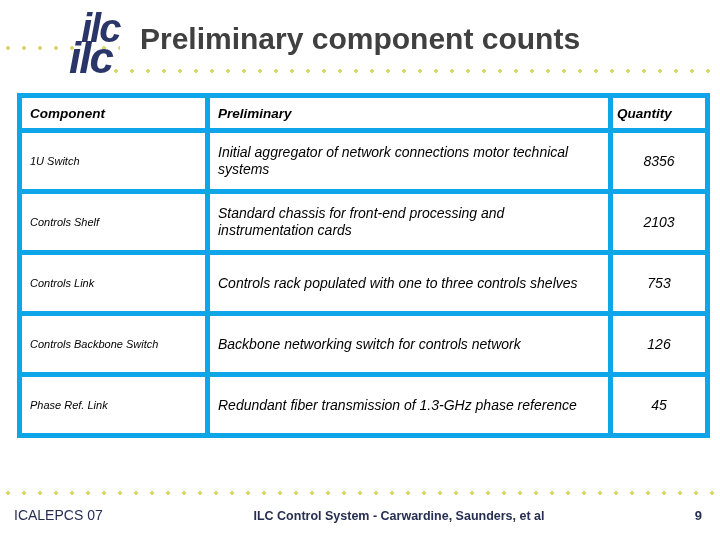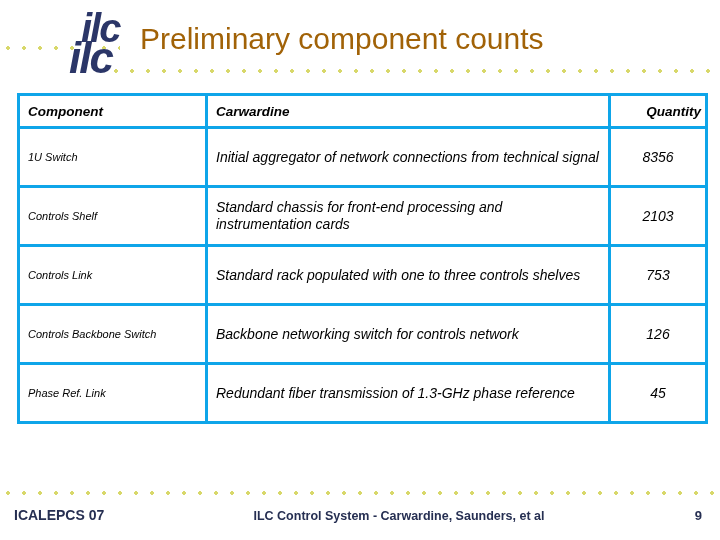--- a/index.html
+++ b/index.html
@@ -61,55 +61,55 @@
     left: 4px;
     top: 28px;
     font-size: 44px;
   }
 
   #page-title {
     position: absolute;
     left: 140px;
     top: 22px;
     font-size: 30px;
-    color: #a16207;
-    font-weight: normal;
+    color: #404040;
+    font-weight: bold;
     white-space: nowrap;
   }
 
   
   #component-table {
     position: absolute;
     left: 17px;
     top: 93px;
     width: 688px;
     border-collapse: collapse;
     table-layout: fixed;
     border: 2px solid #000000;
   }
   #component-table col.c-component   { width: 188px; }
   #component-table col.c-description { width: 403px; }
   #component-table col.c-quantity    { width: 97px;  }
 
   #component-table th,
   #component-table td {
-    border: 3px solid #0ea5e9;
+    border: 5px solid #0ea5e9;
     font-style: italic;
     color: #000000;
     vertical-align: middle;
   }
   #component-table thead th {
     font-size: 13.5px;
     font-weight: bold;
     height: 30px;
     padding: 0 8px;
     text-align: left;
   }
   #component-table thead th.qty-head {
-    text-align: right;
+    text-align: left;
     padding: 0 4px;
   }
   #component-table tbody td {
     font-size: 14px;
     font-weight: normal;
     height: 50px;
     padding: 3px 8px;
     line-height: 1.18;
   }
   #component-table tbody td.cell-component {
@@ -126,21 +126,21 @@
     left: 0;
     top: 503px;
     width: 720px;
     height: 30px;
     color: #262f52;
   }
   #footer-left {
     position: absolute;
     left: 14px; top: 4px;
     font-size: 14px;
-    font-weight: bold;
+    font-weight: normal;
   }
   #footer-center {
     position: absolute;
     left: 0; top: 6px;
     width: 720px;
     text-align: center;
     font-size: 12.5px;
     font-weight: bold;
     padding-left: 39px;
   }
@@ -169,38 +169,38 @@
 
 <table id="component-table">
   <colgroup>
     <col class="c-component">
     <col class="c-description">
     <col class="c-quantity">
   </colgroup>
   <thead>
     <tr>
       <th>Component</th>
-      <th>Carwardine</th>
+      <th>Preliminary</th>
       <th class="qty-head">Quantity</th>
     </tr>
   </thead>
   <tbody id="table-body">
       <tr>
         <td class="cell-component">1U Switch</td>
-        <td class="cell-description">Initial aggregator of network connections from technical signal</td>
+        <td class="cell-description">Initial aggregator of network connections motor technical systems</td>
         <td class="cell-quantity">8356</td>
       </tr>
       <tr>
         <td class="cell-component">Controls Shelf</td>
         <td class="cell-description">Standard chassis for front-end processing and instrumentation cards</td>
         <td class="cell-quantity">2103</td>
       </tr>
       <tr>
         <td class="cell-component">Controls Link</td>
-        <td class="cell-description">Standard rack populated with one to three controls shelves</td>
+        <td class="cell-description">Controls rack populated with one to three controls shelves</td>
         <td class="cell-quantity">753</td>
       </tr>
       <tr>
         <td class="cell-component">Controls Backbone Switch</td>
         <td class="cell-description">Backbone networking switch for controls network</td>
         <td class="cell-quantity">126</td>
       </tr>
       <tr>
         <td class="cell-component">Phase Ref. Link</td>
         <td class="cell-description">Redundant fiber transmission of 1.3-GHz phase reference</td>

